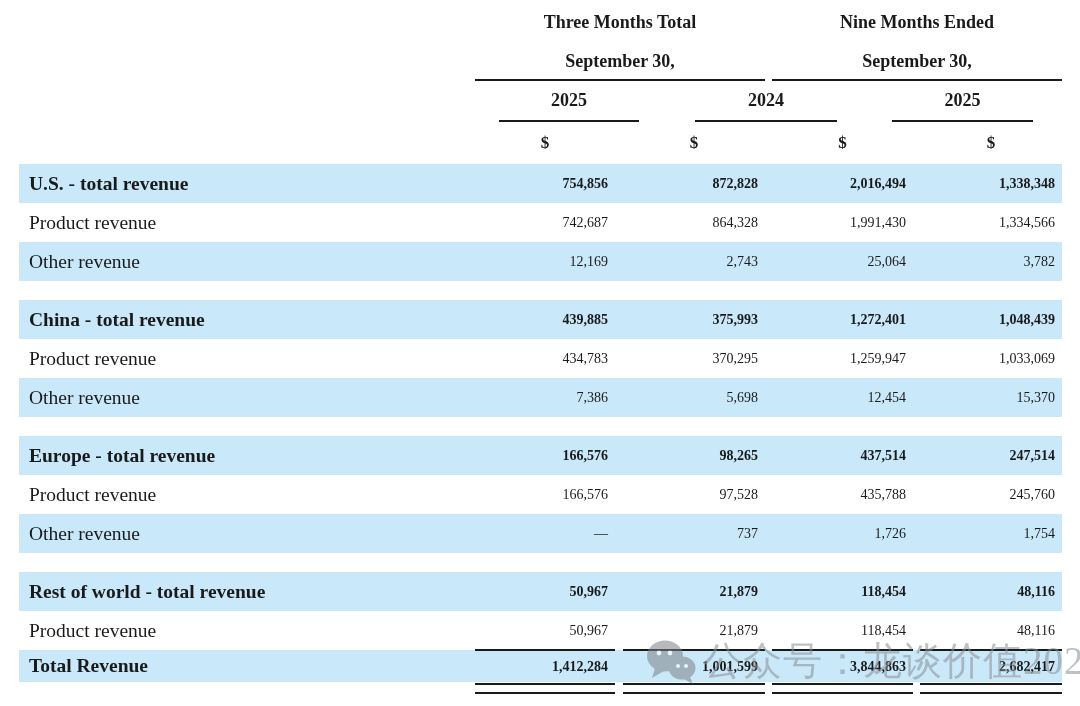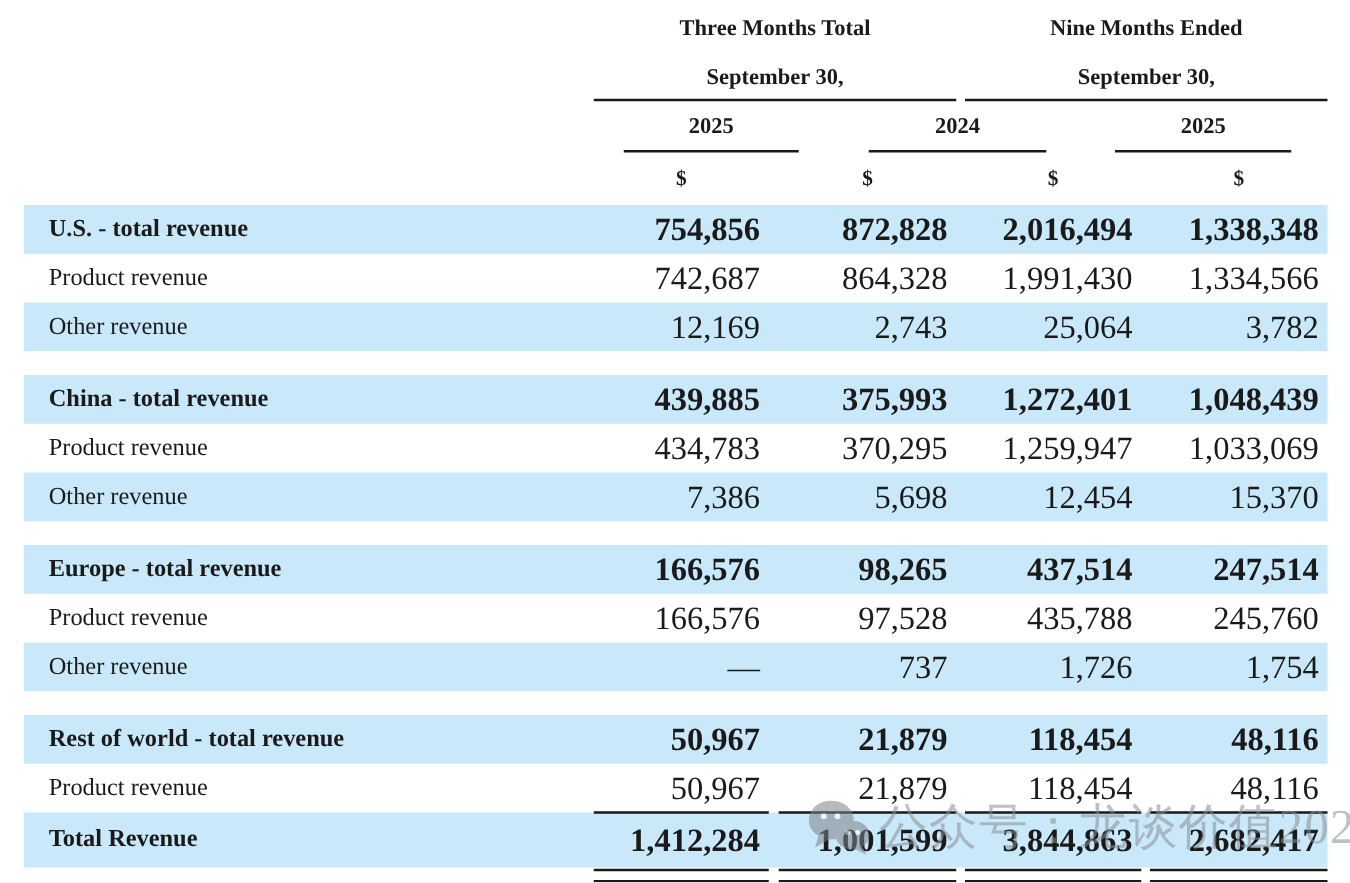--- a/index.html
+++ b/index.html
@@ -34,29 +34,29 @@
     display:flex; align-items:center; justify-content:center;
     font-weight:bold; font-size:17px;
   }
   .c2 { grid-column:2; } .c4 { grid-column:4; } .c6 { grid-column:6; } .c8 { grid-column:8; }
 
   
   .trow { height:39px; align-items:center; }
   .trow.blue { background:#c9e9fb; }
   .trow.bold .cl, .trow.bold .cv { font-weight:bold; }
   .cl {
-    grid-column:1; font-size:19.5px; padding-left:20px;
+    grid-column:1; font-size:19.5px; padding-left:10px;
     display:flex; align-items:center; height:100%;
   }
   .cv {
-    font-size:26px; padding-right:7px; text-align:right;
+    font-size:14px; padding-right:7px; text-align:right;
     display:flex; align-items:center; justify-content:flex-end; height:100%;
   }
   .spacer { height:19px; }
-  .grand { height:44px; }
+  .grand { height:32px; }
   .grand .cv { border-top:2px solid #1a1a1a; }
   .rulerow { height:10px; }
   .dbl { height:7px; border-top:2px solid #1a1a1a; border-bottom:2px solid #1a1a1a; margin-top:1px; }
 
   
   .watermark {
     position:absolute; left:645px; top:634px; display:flex; align-items:center;
     gap:6px; opacity:0.55; z-index:5; pointer-events:none;
   }
   .wm-text {

